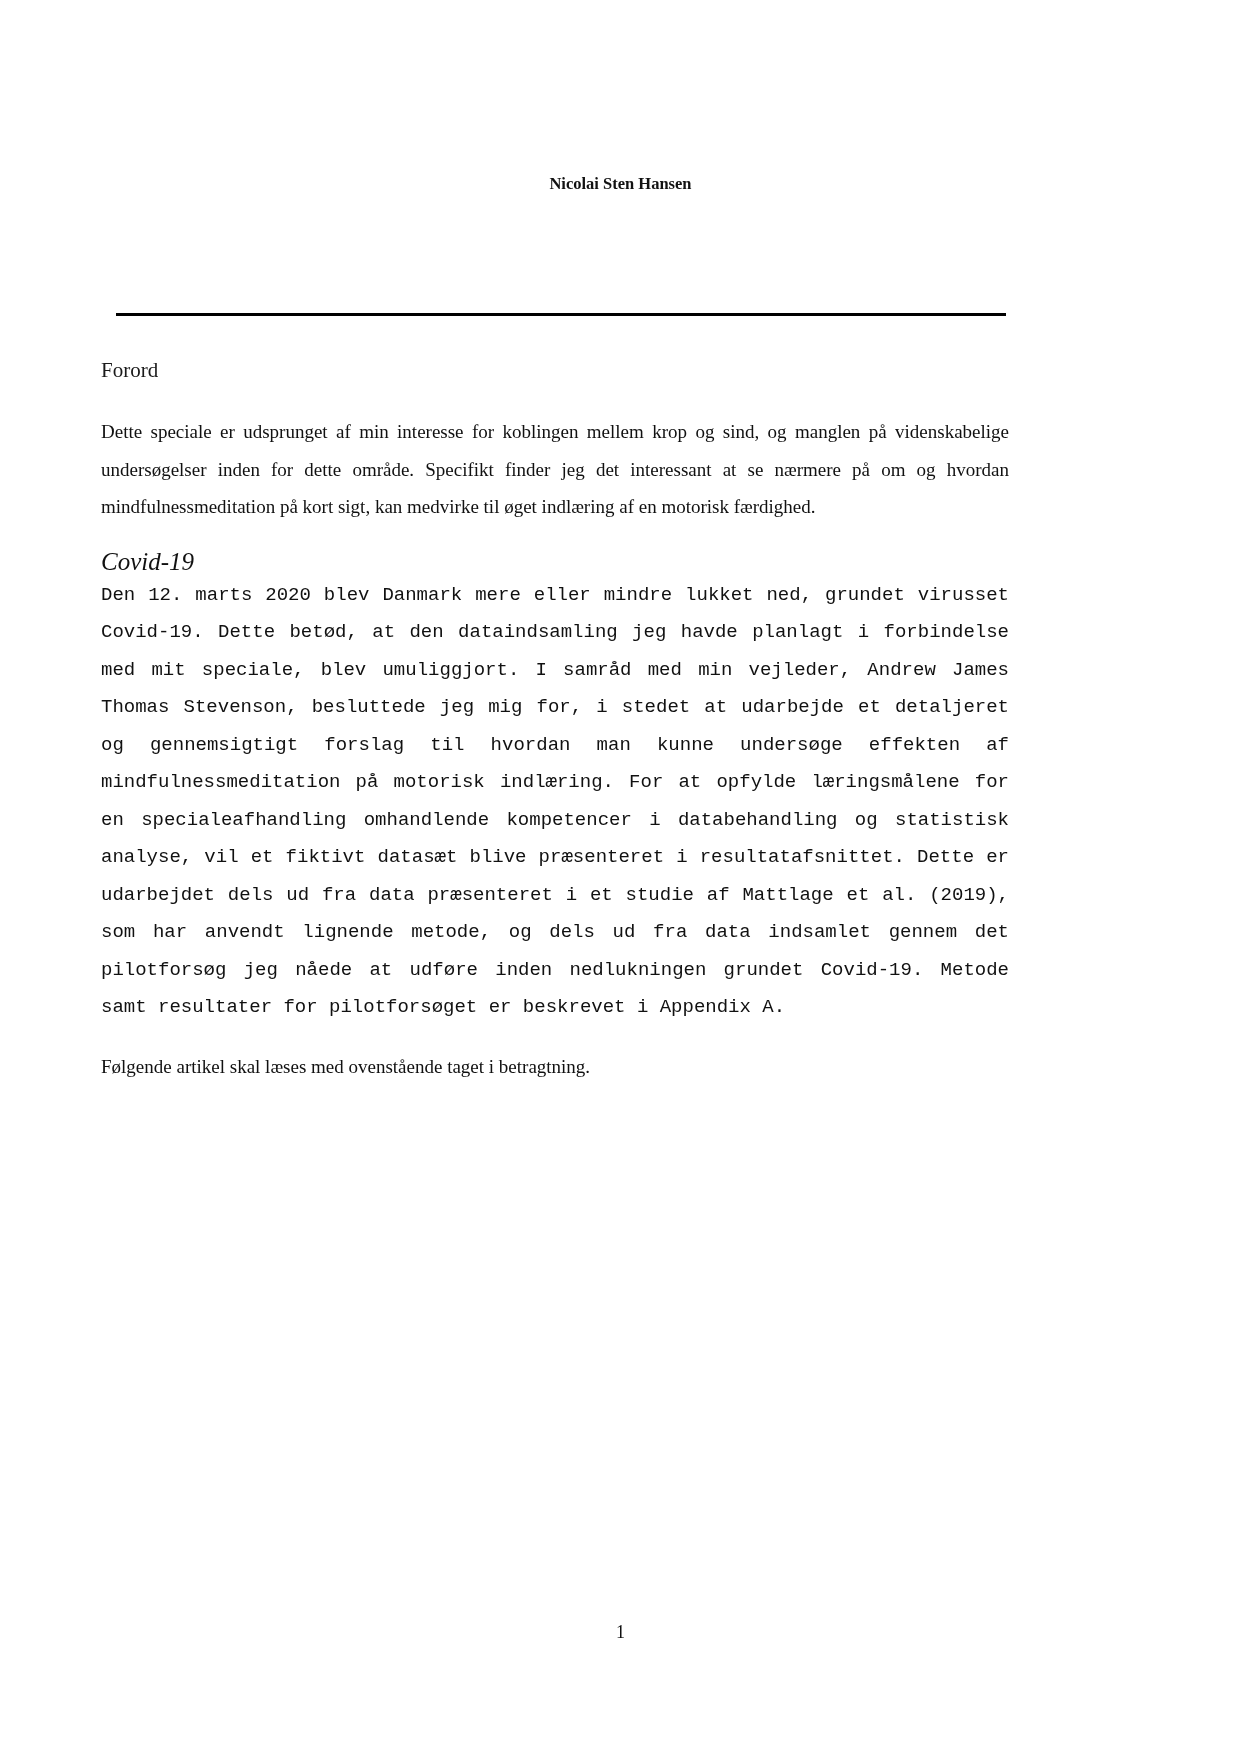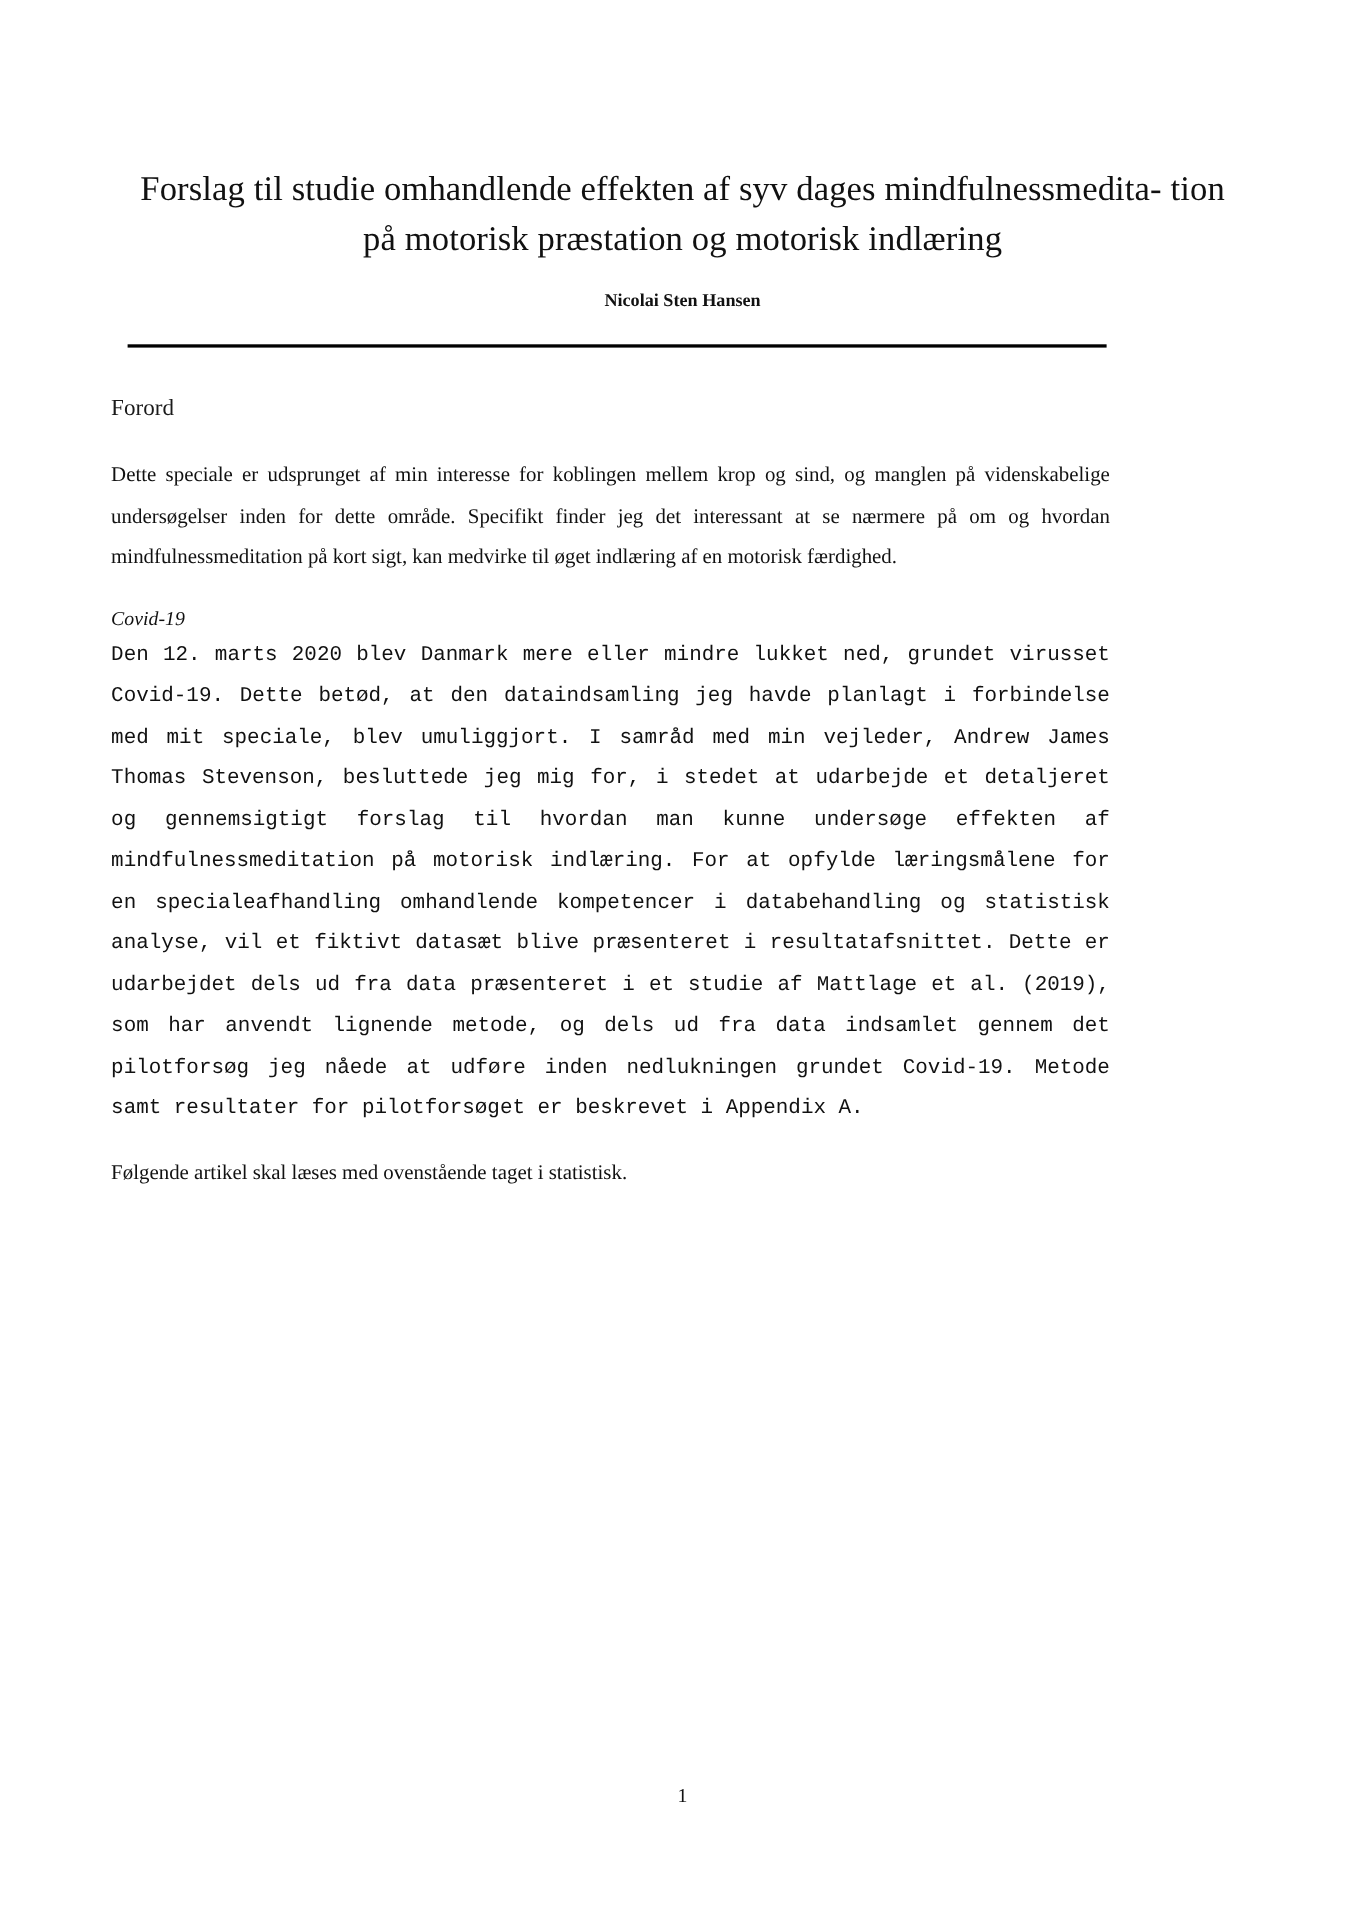--- a/index.html
+++ b/index.html
@@ -83,21 +83,21 @@
   p.body-text {
     font-size: 19px;
     line-height: 37.5px;
     text-align: justify;
     text-justify: inter-word;
     margin: 0 0 21px 0;
     color: #111111;
     hyphens: manual;
   }
   .sub-heading {
-    font-size: 18px;
+    font-size: 25px;
     font-style: italic;
     line-height: 30px;
     margin: 14px 0 0 0;
     color: #111111;
   }
   .after-sub {
     margin-top: 6px;
     font-family: Liberation Mono, monospace;
   }
 
@@ -111,39 +111,35 @@
     font-size: 18px;
     color: #111111;
   }
 </style>
 </head>
 <body>
 
 <div class="page">
 
   <div class="title-block">
-    <div class="doc-title">
-      <span>Forslag til studie omhandlende effekten af syv dages mindfulnessmedita-</span>
-      <span>tion på motorisk præstation og motorisk indlæring</span>
-    </div>
     <div class="author-name">Nicolai Sten Hansen</div>
   </div>
 
   <div class="header-rule"></div>
 
   <div class="content">
 
     <h2 class="section-heading">Forord</h2>
 
     <p class="body-text">Dette speciale er udsprunget af min interesse for koblingen mellem krop og sind, og manglen på videnskabelige undersøgelser inden for dette område. Specifikt finder jeg det interessant at se nærmere på om og hvordan mindfulnessmeditation på kort sigt, kan medvirke til øget indlæring af en motorisk færdighed.</p>
 
     <div class="sub-heading">Covid-19</div>
 
     <p class="body-text after-sub">Den 12. marts 2020 blev Danmark mere eller mindre lukket ned, grundet virusset Covid-19. Dette betød, at den dataindsamling jeg havde planlagt i forbindelse med mit speciale, blev umuliggjort. I samråd med min vejleder, Andrew James Thomas Stevenson, besluttede jeg mig for, i stedet at udarbejde et detaljeret og gennemsigtigt forslag til hvordan man kunne undersøge effekten af mindfulnessmeditation på motorisk indlæring. For at opfylde læringsmålene for en specialeafhandling omhandlende kompetencer i databehandling og statistisk analyse, vil et fiktivt datasæt blive præsenteret i resultatafsnittet. Dette er udarbejdet dels ud fra data præsenteret i et studie af Mattlage et al. (2019), som har anvendt lignende metode, og dels ud fra data indsamlet gennem det pilotforsøg jeg nåede at udføre inden nedlukningen grundet Covid-19. Metode samt resultater for pilotforsøget er beskrevet i Appendix A.</p>
 
 
-    <p class="body-text">Følgende artikel skal læses med ovenstående taget i statistisk.</p>
+    <p class="body-text">Følgende artikel skal læses med ovenstående taget i betragtning.</p>
 
   </div>
 
   <div class="page-number">1</div>
 
 </div>
 
 </body></html>

